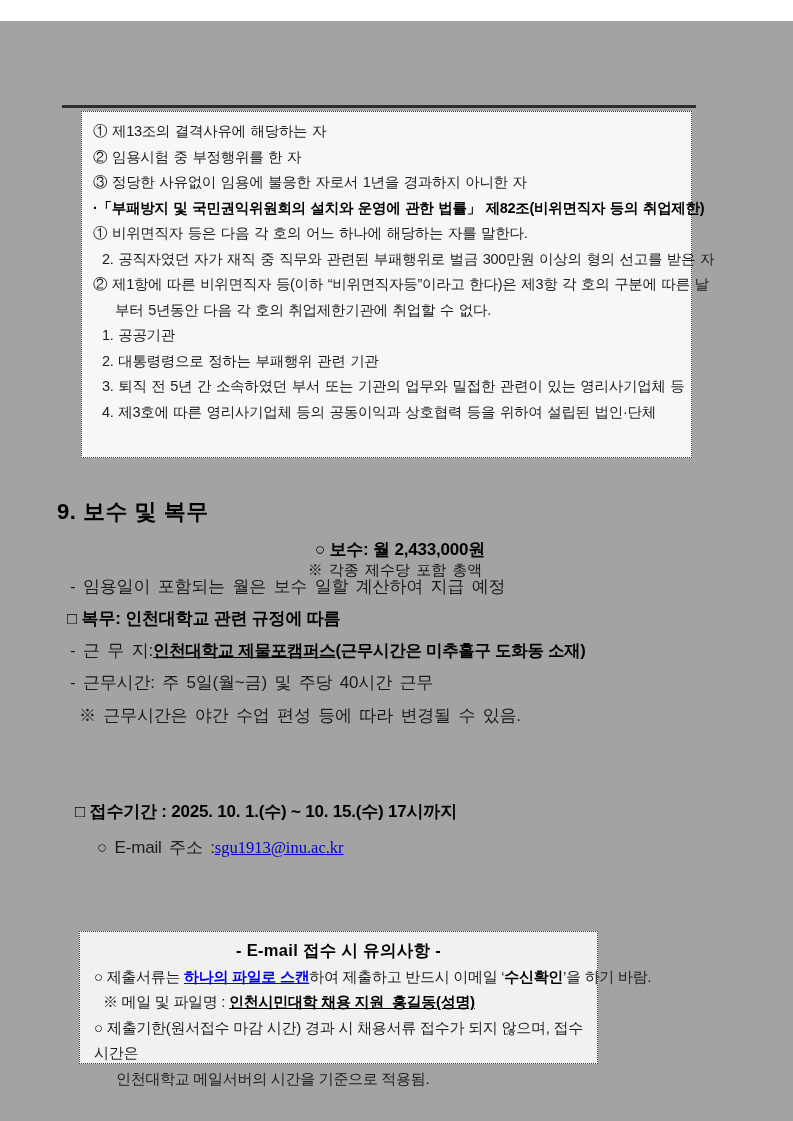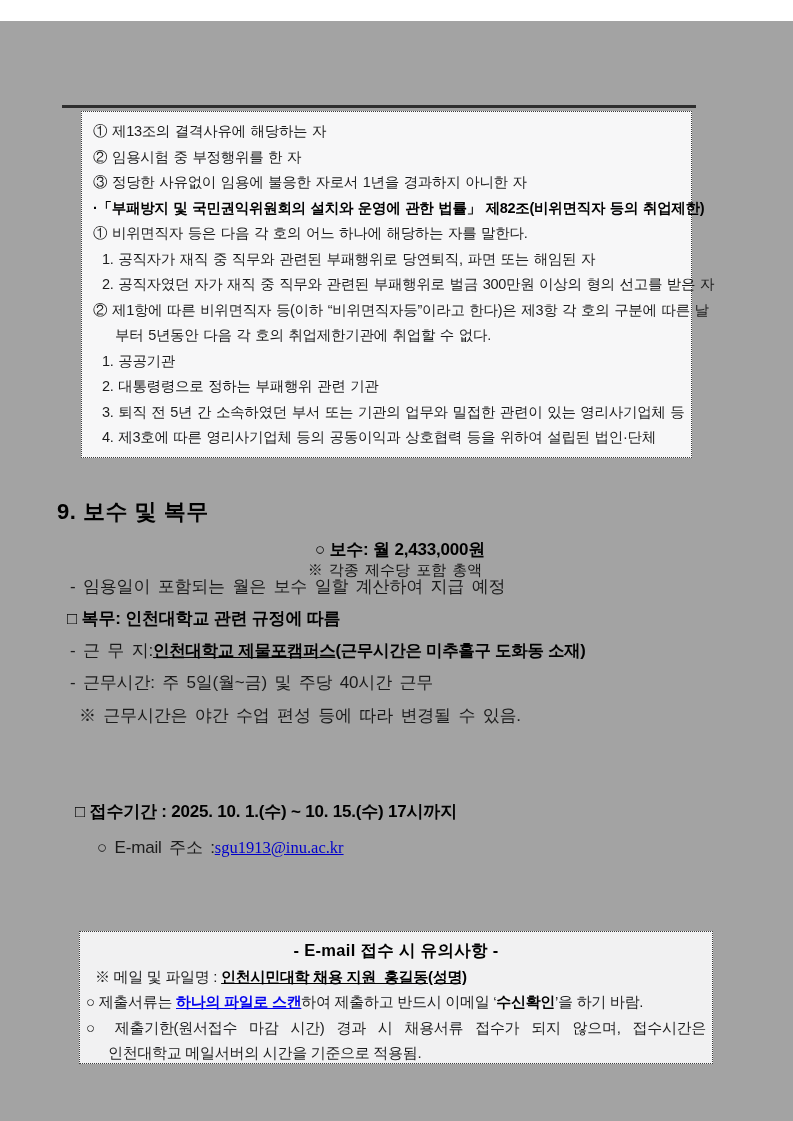--- a/index.html
+++ b/index.html
@@ -45,23 +45,23 @@
   .wp-em {font-size:16.5px; font-weight:bold; color:#000; text-decoration:underline; letter-spacing:-0.3px;}
   .wp-rest {font-size:16.5px; font-weight:bold; color:#000; letter-spacing:-0.3px;}
 
   #sec4 {top:772px;}
   #sec4 .sec-heading {font-size:23px; margin-bottom:8px;}
   .row-lg {height:36.5px; display:flex; align-items:center; white-space:nowrap;}
   .email-link {color:#0000cc; text-decoration:underline; font-family:"Liberation Serif", serif; font-size:16.5px;}
 
   
   .notice-box {
-    position:absolute; left:79px; top:910px; width:634px; height:133px;
+    position:absolute; left:79px; top:910px; width:519px; height:133px;
     box-sizing:border-box; border:1px dotted #3a3a3a; background:#f1f1f2;
-    padding:5px 6px;
+    padding:5px 14px;
   }
   .notice-title {text-align:center; font-weight:bold; font-size:16.5px; line-height:27px; color:#000; letter-spacing:0.3px;}
   .notice-line {font-size:15px; line-height:25.4px; white-space:nowrap; color:#1c1c1c; letter-spacing:-0.3px;}
   .notice-line .strong {font-weight:bold; color:#000;}
   .em-blue {color:#0000ee; font-weight:bold; text-decoration:underline;}
   .em-ub {font-weight:bold; color:#000; text-decoration:underline;}
   .stretch {white-space:normal; text-align:justify; text-align-last:justify;}
 </style>
 </head>
 <body>
@@ -69,21 +69,20 @@
 <div class="page">
 
   <div class="top-rule"></div>
 
   <div class="elig-box">
     <div class="elig-line">① 제13조의 결격사유에 해당하는 자</div>
     <div class="elig-line">② 임용시험 중 부정행위를 한 자</div>
     <div class="elig-line">③ 정당한 사유없이 임용에 불응한 자로서 1년을 경과하지 아니한 자</div>
     <div class="elig-line b">·「부패방지 및 국민권익위원회의 설치와 운영에 관한 법률」 제82조(비위면직자 등의 취업제한)</div>
     <div class="elig-line">① 비위면직자 등은 다음 각 호의 어느 하나에 해당하는 자를 말한다.</div>
-    <div class="elig-line ind1">1. 공직자가 재직 중 직무와 관련된 부패행위로 당연퇴직, 파면 또는 해임된 자</div>
     <div class="elig-line ind1">2. 공직자였던 자가 재직 중 직무와 관련된 부패행위로 벌금 300만원 이상의 형의 선고를 받은 자</div>
     <div class="elig-line">② 제1항에 따른 비위면직자 등(이하 “비위면직자등”이라고 한다)은 제3항 각 호의 구분에 따른 날</div>
     <div class="elig-line ind2">부터 5년동안 다음 각 호의 취업제한기관에 취업할 수 없다.</div>
     <div class="elig-line ind1">1. 공공기관</div>
     <div class="elig-line ind1">2. 대통령령으로 정하는 부패행위 관련 기관</div>
     <div class="elig-line ind1">3. 퇴직 전 5년 간 소속하였던 부서 또는 기관의 업무와 밀접한 관련이 있는 영리사기업체 등</div>
     <div class="elig-line ind1">4. 제3호에 따른 영리사기업체 등의 공동이익과 상호협력 등을 위하여 설립된 법인·단체</div>
   </div>
 
   <div class="sec" id="sec3">
@@ -123,25 +122,25 @@
     </div>
     <div class="row-lg">
       <span class="item-serif pad40">○ E-mail 주소 : </span>
       <a href="#" class="email-link">sgu1913@inu.ac.kr</a>
     </div>
   </div>
 
   <div class="notice-box">
     <div class="notice-title">- E-mail 접수 시 유의사항 -</div>
 
+    <div class="notice-line">
+      <span>○ 제출서류는 </span><span class="em-blue">하나의 파일로 스캔</span><span>하여 제출하고 반드시 이메일 ‘</span><span class="strong">수신확인</span><span>’을 하기 바람.</span>
+    </div>
+
     <div class="notice-line ind1">
       <span>※ 메일 및 파일명 : </span><span class="em-ub">인천시민대학 채용 지원_홍길동(성명)</span>
-    </div>
-
-    <div class="notice-line">
-      <span>○ 제출서류는 </span><span class="em-blue">하나의 파일로 스캔</span><span>하여 제출하고 반드시 이메일 ‘</span><span class="strong">수신확인</span><span>’을 하기 바람.</span>
     </div>
 
     <div class="notice-line stretch">○ 제출기한(원서접수 마감 시간) 경과 시 채용서류 접수가 되지 않으며, 접수시간은</div>
     <div class="notice-line ind2">인천대학교 메일서버의 시간을 기준으로 적용됨.</div>
   </div>
 
 </div>
 
 </body></html>

